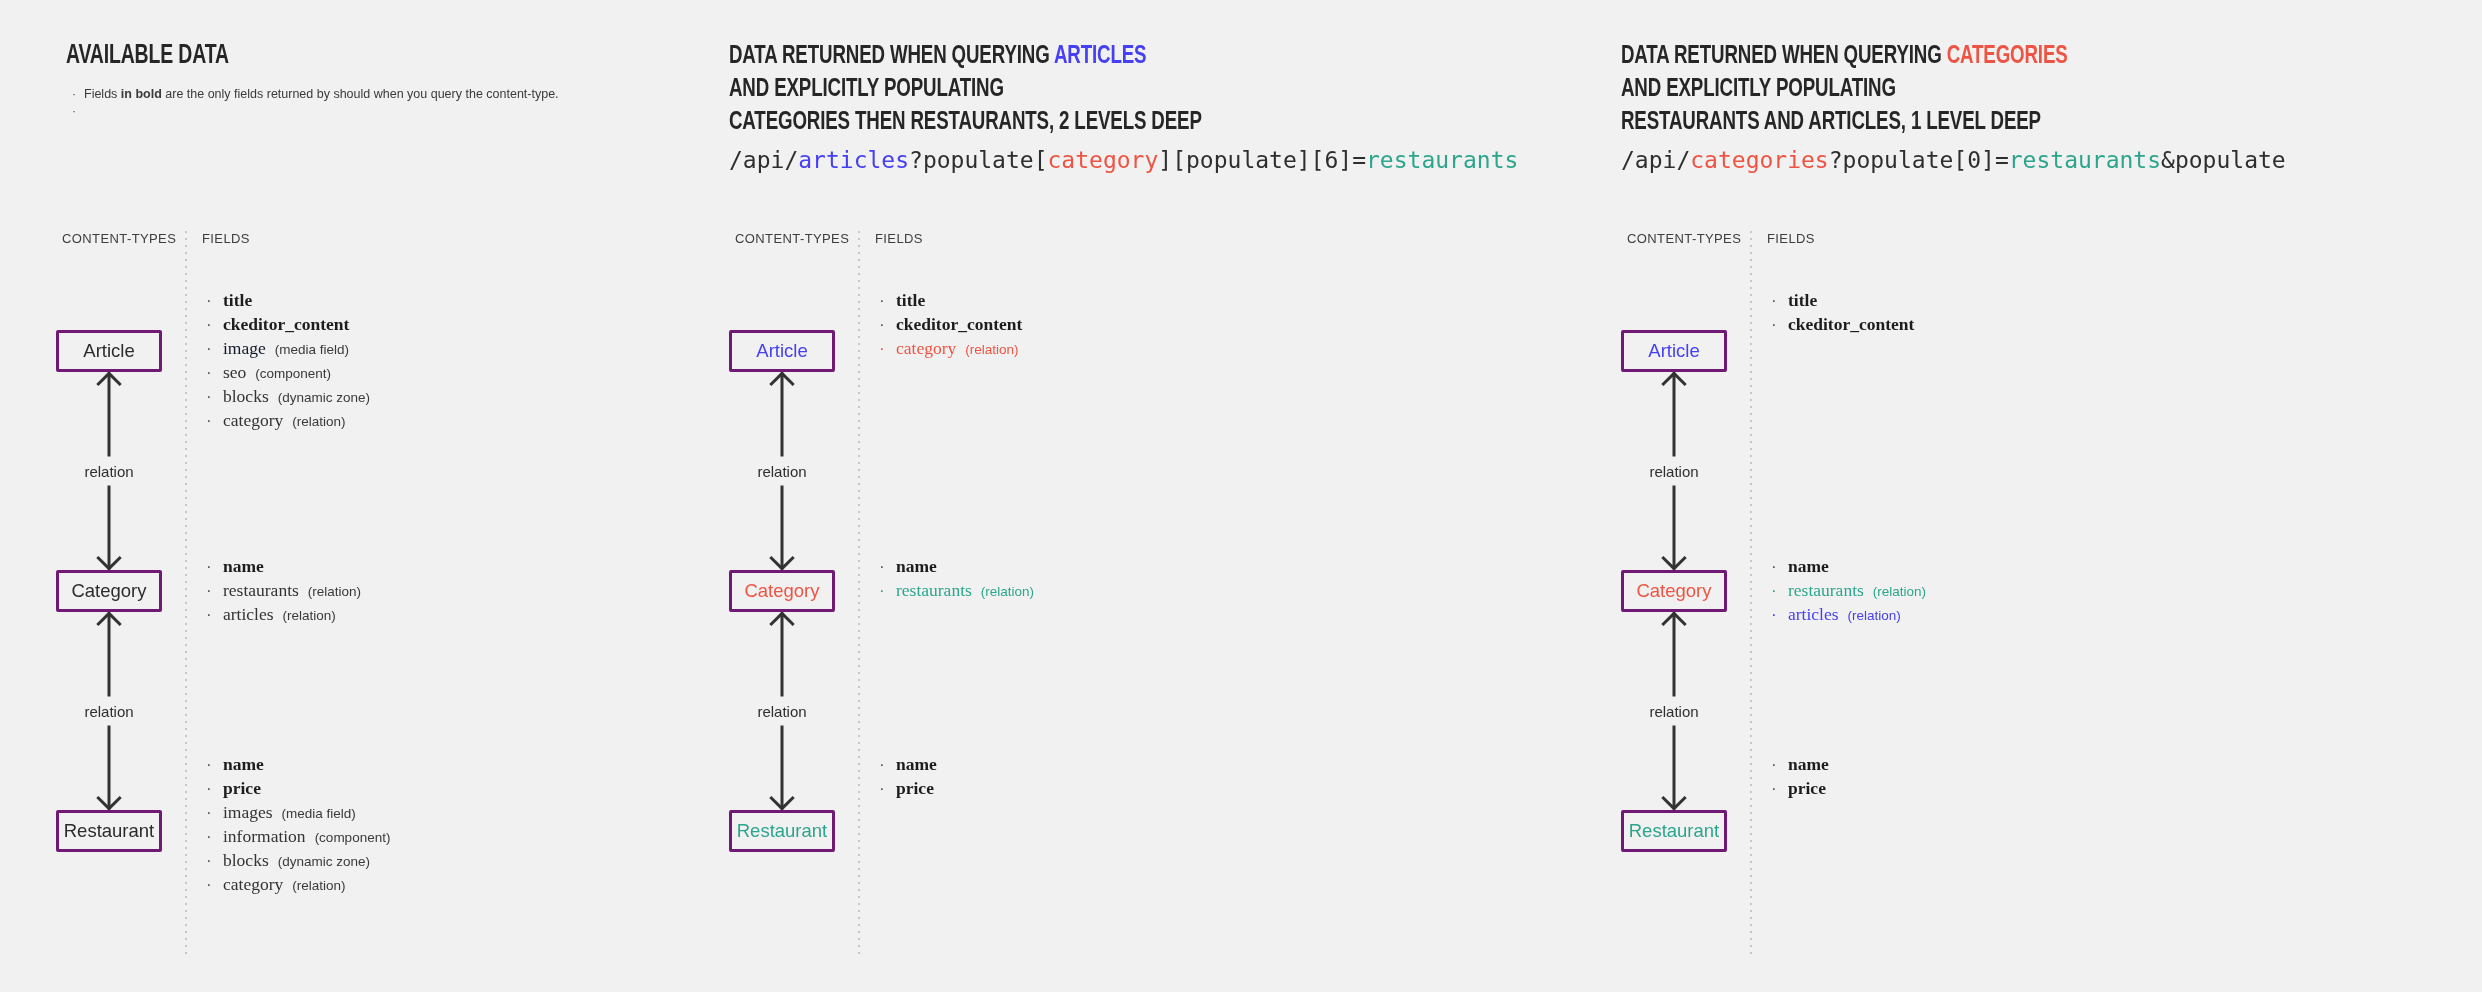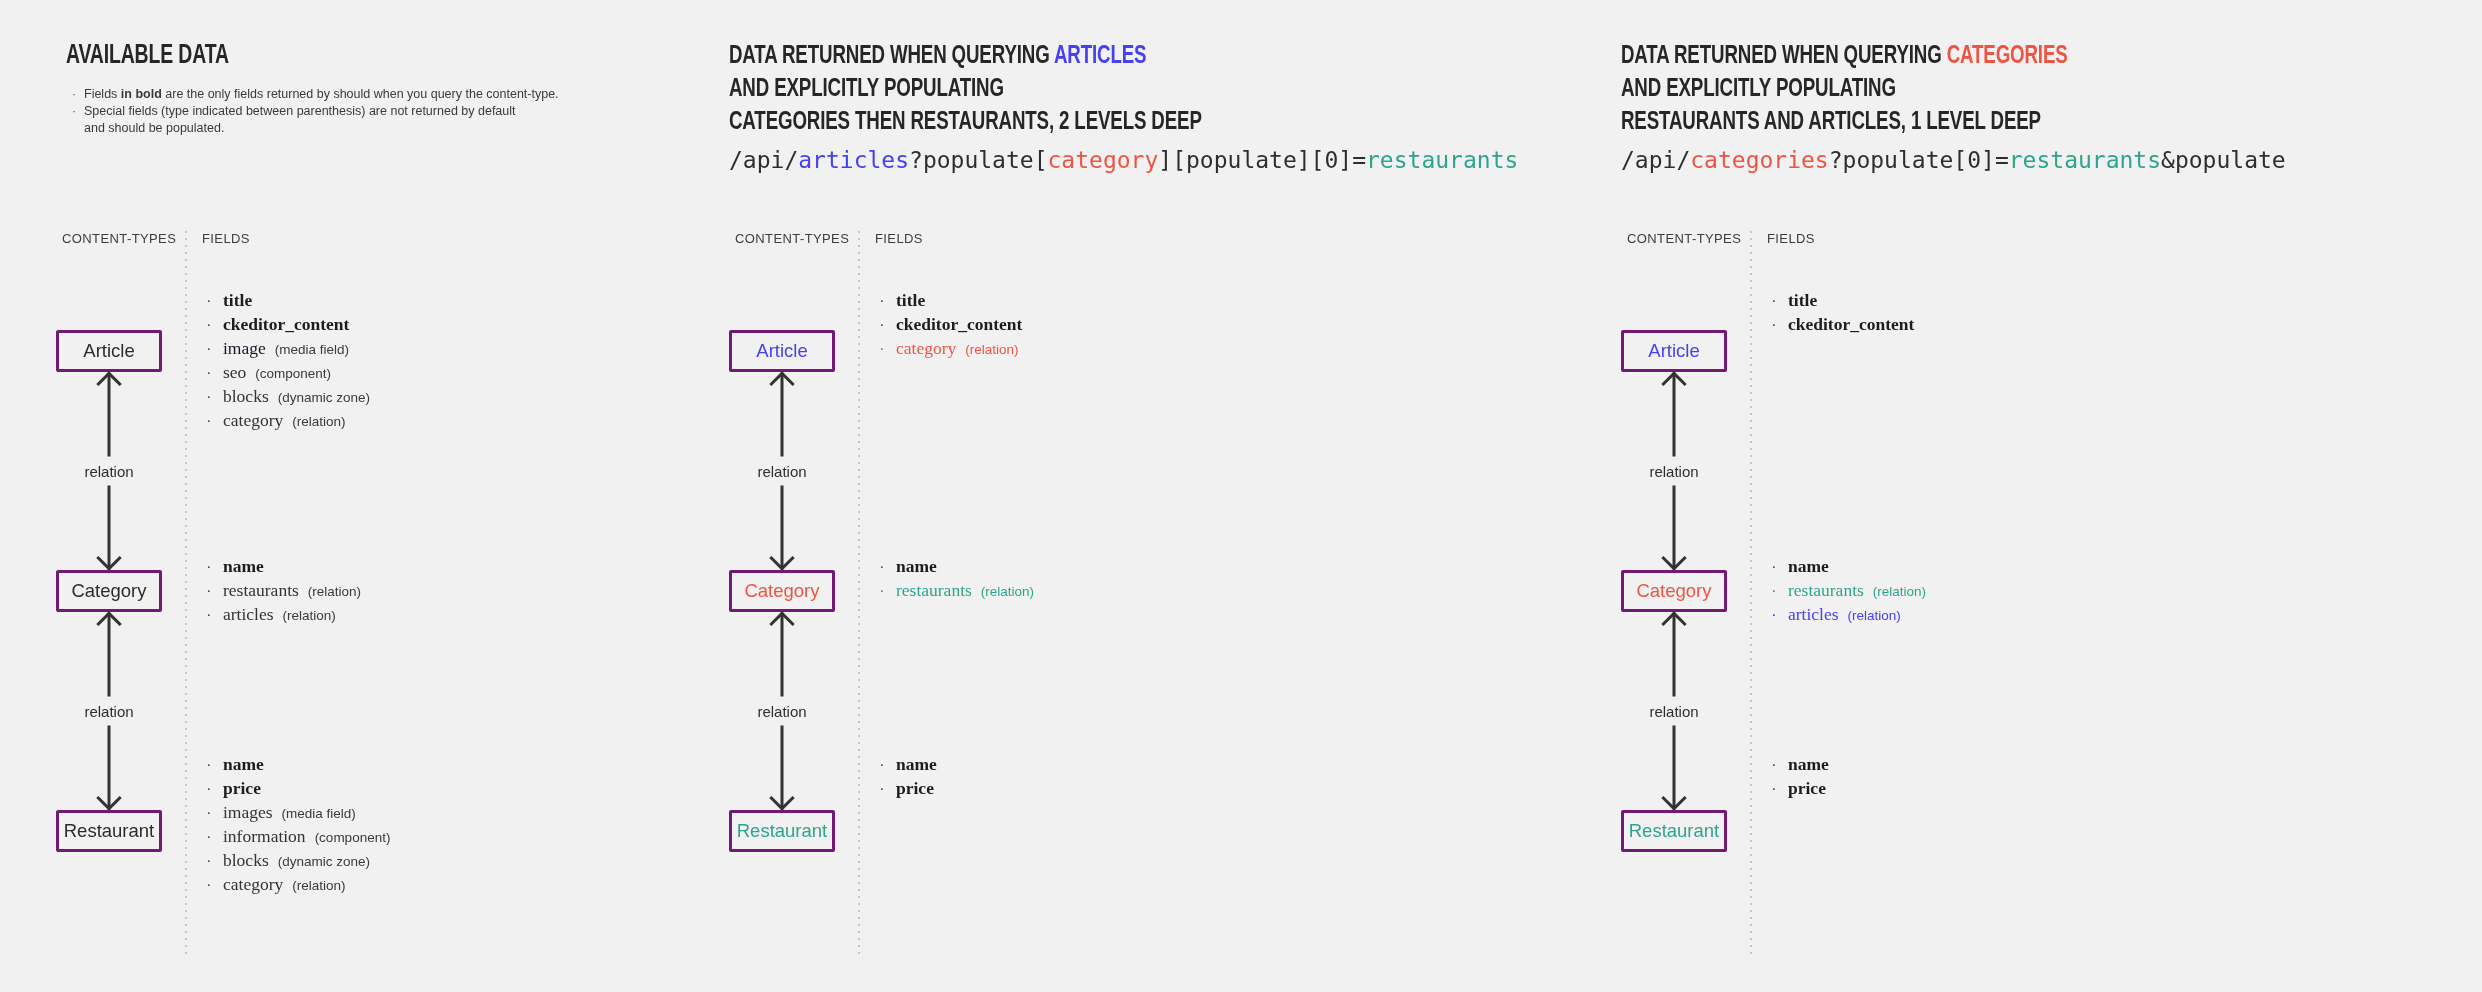--- a/index.html
+++ b/index.html
@@ -56,22 +56,20 @@
     <div class="title">
         <div class="title-line"><span>AVAILABLE DATA</span></div>
       </div>
     <div class="notes">
         <div class="note">
           <span class="note-bullet">·</span>
           <span class="note-text"><span>Fields </span><span style="font-weight: bold;">in bold</span><span> are the only fields returned by should when you query the content-type.</span></span>
         </div>
         <div class="note">
           <span class="note-bullet">·</span>
-          <span class="note-text"><span>Special fields (type indicated between parenthesis) are not returned by default
-and should be populated.</span></span>
         </div>
       </div>
     <div class="col-label ct">CONTENT-TYPES</div>
     <div class="divider"></div>
     <div class="col-label fl">FIELDS</div>
 
     <div class="node-box" style="top:330px">Article</div>
     <div class="arrow" style="top:373px">
       <span class="line"></span>
       <span class="chev up"></span>
@@ -164,21 +162,21 @@
         </div>
       </div>
   </section>
 
   <section class="panel" id="p1">
     <div class="title">
         <div class="title-line"><span>DATA RETURNED WHEN QUERYING </span><span style="color: rgb(69, 64, 242);">ARTICLES</span></div>
         <div class="title-line"><span>AND EXPLICITLY POPULATING</span></div>
         <div class="title-line"><span>CATEGORIES THEN RESTAURANTS, 2 LEVELS DEEP</span></div>
       </div>
-    <div class="api"><span>/api/</span><span style="color: rgb(69, 64, 242);">articles</span><span>?populate[</span><span style="color: rgb(238, 84, 67);">category</span><span>][populate][0]=</span><span style="color: rgb(44, 165, 141);">restaurants</span></div>
+    <div class="api"><span>/api/</span><span style="color: rgb(69, 64, 242);">articles</span><span>?populate[</span><span style="color: rgb(238, 84, 67);">category</span><span>][populate][6]=</span><span style="color: rgb(44, 165, 141);">restaurants</span></div>
     <div class="col-label ct">CONTENT-TYPES</div>
     <div class="divider"></div>
     <div class="col-label fl">FIELDS</div>
 
     <div class="node-box" style="top: 330px; color: rgb(69, 64, 242);">Article</div>
     <div class="arrow" style="top:373px">
       <span class="line"></span>
       <span class="chev up"></span>
       <span class="chev down"></span>
       <span class="rel-label">relation</span>

